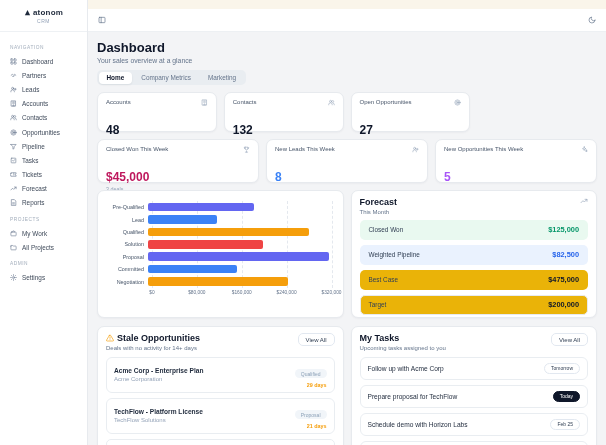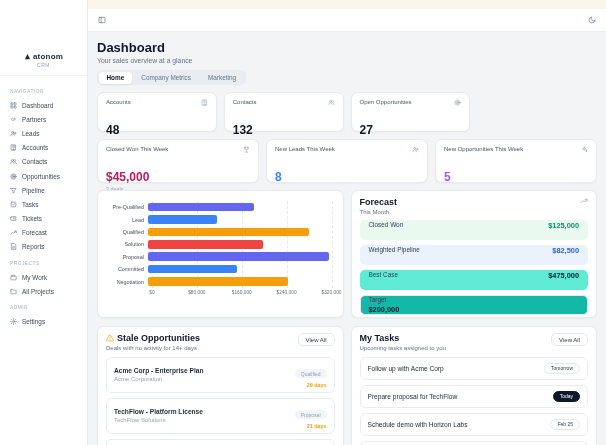--- a/index.html
+++ b/index.html
@@ -1,21 +1,21 @@
 <!DOCTYPE html>
 <html><head>
 <meta charset="utf-8">
 <style>
   * { margin:0; padding:0; box-sizing:border-box; }
   html,body { width:606px; height:445px; overflow:hidden; }
   body { font-family:"Liberation Sans","DejaVu Sans",sans-serif; background:#f3f4f6; color:#0f172a; display:flex; }
 
   
   .sidebar { width:88px; min-width:88px; background:#fff; border-right:1px solid #e7eaee; height:445px; overflow:hidden; }
-  .logo-wrap { padding:8px 4px 7px; border-bottom:1px solid #eef1f4; text-align:center;margin-top:44px; }
+  .logo-wrap { padding:8px 4px 7px; border-bottom:1px solid #eef1f4; text-align:center; }
   .logo-row { display:flex; align-items:center; justify-content:center; gap:2px; }
   .logo-glyph { width:7px; height:7px; color:#1e293b; display:inline-block; }
   .logo-name { font-size:8px; font-weight:bold; color:#1e293b; letter-spacing:.2px; }
   .logo-sub { font-size:5px; color:#94a3b8; margin-top:1px; letter-spacing:.5px; }
   .nav { padding:6px 8px; }
   .sec-label { font-size:4.8px; color:#a3aebc; text-transform:uppercase; letter-spacing:.5px; margin:7px 0 4px 2px; }
   .nav-item { display:flex; align-items:center; gap:5px; padding:3.6px 2px; border-radius:4px; color:#3f4a5a; cursor:pointer; }
   .nav-item .icn { width:7px; height:7px; color:#64748b; }
   .nav-item-label { font-size:6.4px; }
 
@@ -67,21 +67,21 @@
   .chart-rows { position:relative; }
   .chart-row { display:flex; align-items:center; height:12.4px; }
   .bar-label { width:42px; padding-right:4px; font-size:5.4px; color:#475569; text-align:right; white-space:nowrap; }
   .bar-track { flex:1; margin-right:3px; height:8.6px; position:relative; }
   .bar { position:absolute; left:0; top:0; height:100%; border-radius:2px; }
   .chart-axis { position:relative; height:8px; margin:2px 3px 0 46px; }
   .chart-axis .tick { position:absolute; transform:translateX(-50%); font-size:4.8px; color:#64748b; white-space:nowrap; top:0; }
 
   
   .forecast-rows { margin-top:5px; display:flex; flex-direction:column; gap:5px; }
-  .forecast-row { height:20px; border-radius:5px; display:flex; align-items:flex-start; justify-content:space-between; padding:0 8px; border:1px solid transparent; }
+  .forecast-row { height:20px; border-radius:5px; display:flex; align-items:center; justify-content:space-between; padding:0 8px; border:1px solid transparent; }
   .forecast-row.bordered { border-color:#e7eaee; }
   .forecast-label { font-size:6.4px; color:#334155; }
   .forecast-value { font-size:7.4px; font-weight:bold; }
 
   
   .opp-list, .task-list { margin-top:6px; display:flex; flex-direction:column; gap:5px; }
   .opp-item { background:#fff; border:1px solid #e9edf1; border-radius:6px; padding:4px 7px; display:flex; justify-content:space-between; align-items:center; cursor:pointer; }
   .opp-name { font-size:6.6px; font-weight:bold; color:#1e293b; }
   .opp-company { font-size:6px; color:#94a3b8; margin-top:1.5px; }
   .opp-right { text-align:right; }
@@ -389,25 +389,25 @@
         </div>
         <div class="forecast-rows" id="forecast-rows">
             <div class="forecast-row" style="background: rgb(233, 249, 240);">
               <span class="forecast-label">Closed Won</span>
               <span class="forecast-value" style="color: rgb(5, 150, 105);">$125,000</span>
             </div>
             <div class="forecast-row" style="background: rgb(234, 242, 254);">
               <span class="forecast-label">Weighted Pipeline</span>
               <span class="forecast-value" style="color: rgb(37, 99, 235);">$82,500</span>
             </div>
-            <div class="forecast-row" style="background: #5eead4; gap: 40px;">
+            <div class="forecast-row" style="background: #eab308; gap: 40px;">
               <span class="forecast-label">Best Case</span>
               <span class="forecast-value" style="color: rgb(15, 23, 42);">$475,000</span>
             </div>
-            <div class="forecast-row bordered" style="background: #14b8a6; flex-direction: column;">
+            <div class="forecast-row bordered" style="background: #eab308;">
               <span class="forecast-label">Target</span>
               <span class="forecast-value" style="color: rgb(15, 23, 42);">$200,000</span>
             </div>
           </div>
       </div>
     </div>
 
     <div class="row cols2" style="margin-top:8px;">
 
       <div class="card panel tall">

